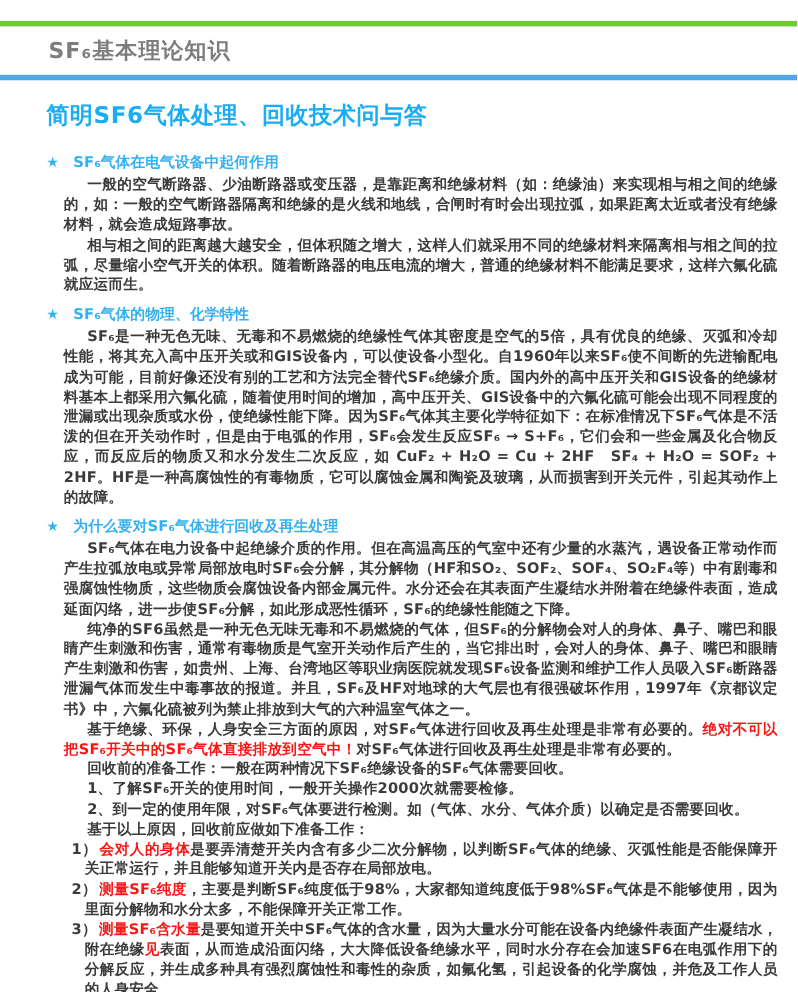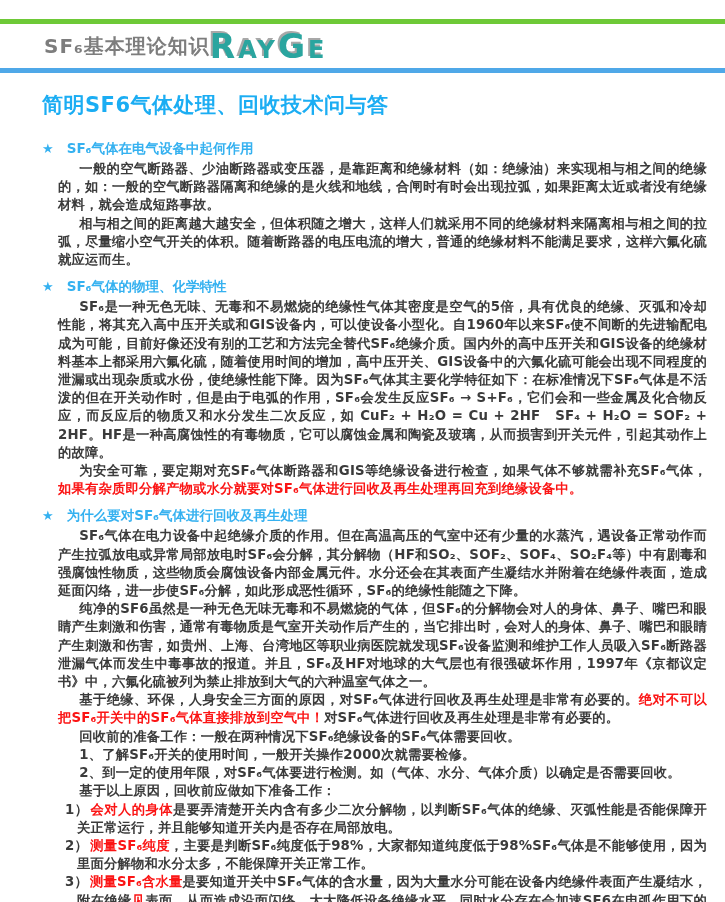--- a/index.html
+++ b/index.html
@@ -6,21 +6,21 @@
   html,body { background:#ffffff; }
   body { width:725px; height:902px; overflow:hidden; }
   .page {
     position:relative; width:725px; height:902px; background:#fff;
     font-family:"DejaVu Sans","Liberation Sans",sans-serif;
     overflow:hidden;
   }
   .rule-green { height:5px; background:var(--accent-green,#6ec937); margin-top:19px; }
   .rule-blue  { height:5px; background:var(--accent-blue,#4fa8e8); }
   .header-row {
-    display:flex; justify-content:flex-start; align-items:center;
+    display:flex; justify-content:space-between; align-items:center;
     height:44px; padding:0 32px 0 44px;
   }
   .header-title {
     color:var(--header-gray,#7d7d7d); font-size:20px; font-weight:bold; letter-spacing:1px;
   }
   .logo {
     color:var(--logo-teal,#2aa59f); font-weight:bold; letter-spacing:3px;
     text-shadow:-2px -2px 0 #a8a8a8; line-height:1; white-space:nowrap;
   }
   .logo-big  { font-size:33px; }
@@ -44,35 +44,33 @@
   .block-li .li-marker { margin-right:2px; }
   .red { color:var(--alert-red,#fb1515); }
 </style>
 </head>
 <body>
 
 <div class="page">
   <div class="rule-green"></div>
   <div class="header-row">
     <div class="header-title">SF₆基本理论知识</div>
-    <div class="logo"><span class="logo-big">R</span><span class="logo-small">AY</span><span class="logo-big">G</span><span class="logo-small">E</span></div>
   </div>
   <div class="rule-blue"></div>
   <main>
     <h1 class="doc-title">简明SF6气体处理、回收技术问与答</h1>
     <div>
         <section class="section">
           <div class="sec-heading"><span class="star">★</span><span>SF₆气体在电气设备中起何作用</span></div>
           <p class="block-p"><span>一般的空气断路器、少油断路器或变压器，是靠距离和绝缘材料（如：绝缘油）来实现相与相之间的绝缘的，如：一般的空气断路器隔离和绝缘的是火线和地线，合闸时有时会出现拉弧，如果距离太近或者没有绝缘材料，就会造成短路事故。</span></p>
           <p class="block-p"><span>相与相之间的距离越大越安全，但体积随之增大，这样人们就采用不同的绝缘材料来隔离相与相之间的拉弧，尽量缩小空气开关的体积。随着断路器的电压电流的增大，普通的绝缘材料不能满足要求，这样六氟化硫就应运而生。</span></p>
         </section>
         <section class="section">
           <div class="sec-heading"><span class="star">★</span><span>SF₆气体的物理、化学特性</span></div>
           <p class="block-p"><span>SF₆是一种无色无味、无毒和不易燃烧的绝缘性气体其密度是空气的5倍，具有优良的绝缘、灭弧和冷却性能，将其充入高中压开关或和GIS设备内，可以使设备小型化。自1960年以来SF₆使不间断的先进输配电成为可能，目前好像还没有别的工艺和方法完全替代SF₆绝缘介质。国内外的高中压开关和GIS设备的绝缘材料基本上都采用六氟化硫，随着使用时间的增加，高中压开关、GIS设备中的六氟化硫可能会出现不同程度的泄漏或出现杂质或水份，使绝缘性能下降。因为SF₆气体其主要化学特征如下：在标准情况下SF₆气体是不活泼的但在开关动作时，但是由于电弧的作用，SF₆会发生反应SF₆ → S+F₆，它们会和一些金属及化合物反应，而反应后的物质又和水分发生二次反应，如 CuF₂ + H₂O = Cu + 2HF　SF₄ + H₂O = SOF₂ + 2HF。HF是一种高腐蚀性的有毒物质，它可以腐蚀金属和陶瓷及玻璃，从而损害到开关元件，引起其动作上的故障。</span></p>
-          <p class="block-p"><span>为安全可靠，要定期对充SF₆气体断路器和GIS等绝缘设备进行检查，如果气体不够就需补充SF₆气体，</span><span class="red">如果有杂质即分解产物或水分就要对SF₆气体进行回收及再生处理再回充到绝缘设备中。</span></p>
         </section>
         <section class="section">
           <div class="sec-heading"><span class="star">★</span><span>为什么要对SF₆气体进行回收及再生处理</span></div>
           <p class="block-p"><span>SF₆气体在电力设备中起绝缘介质的作用。但在高温高压的气室中还有少量的水蒸汽，遇设备正常动作而产生拉弧放电或异常局部放电时SF₆会分解，其分解物（HF和SO₂、SOF₂、SOF₄、SO₂F₄等）中有剧毒和强腐蚀性物质，这些物质会腐蚀设备内部金属元件。水分还会在其表面产生凝结水并附着在绝缘件表面，造成延面闪络，进一步使SF₆分解，如此形成恶性循环，SF₆的绝缘性能随之下降。</span></p>
           <p class="block-p"><span>纯净的SF6虽然是一种无色无味无毒和不易燃烧的气体，但SF₆的分解物会对人的身体、鼻子、嘴巴和眼睛产生刺激和伤害，通常有毒物质是气室开关动作后产生的，当它排出时，会对人的身体、鼻子、嘴巴和眼睛产生刺激和伤害，如贵州、上海、台湾地区等职业病医院就发现SF₆设备监测和维护工作人员吸入SF₆断路器泄漏气体而发生中毒事故的报道。并且，SF₆及HF对地球的大气层也有很强破坏作用，1997年《京都议定书》中，六氟化硫被列为禁止排放到大气的六种温室气体之一。</span></p>
           <p class="block-p"><span>基于绝缘、环保，人身安全三方面的原因，对SF₆气体进行回收及再生处理是非常有必要的。</span><span class="red">绝对不可以把SF₆开关中的SF₆气体直接排放到空气中！</span><span>对SF₆气体进行回收及再生处理是非常有必要的。</span></p>
         </section>
         <section class="section">
           <p class="block-p"><span>回收前的准备工作：一般在两种情况下SF₆绝缘设备的SF₆气体需要回收。</span></p>
           <p class="block-p"><span>1、了解SF₆开关的使用时间，一般开关操作2000次就需要检修。</span></p>

